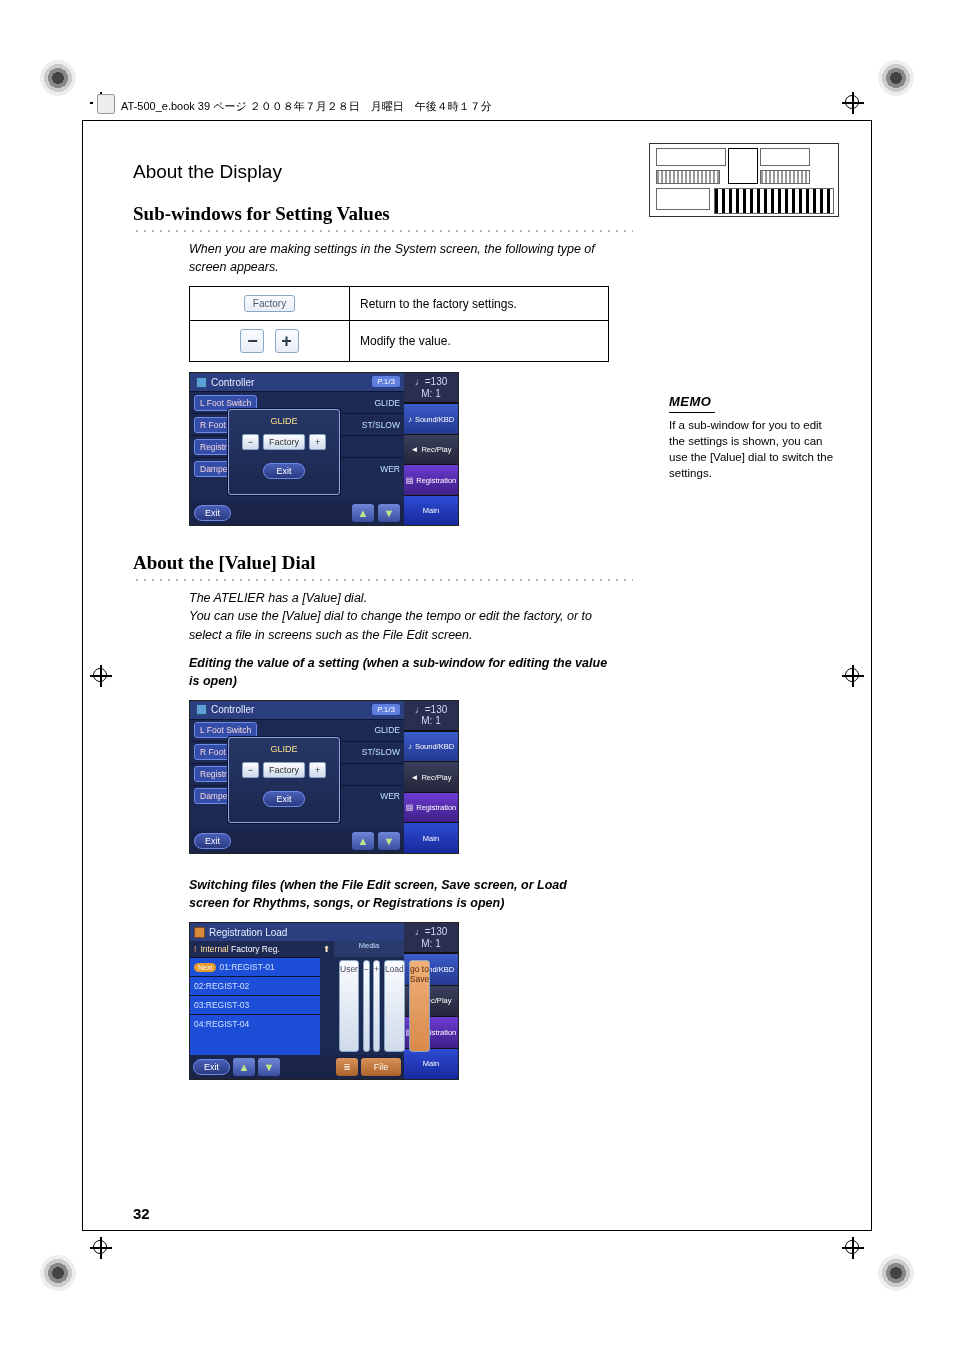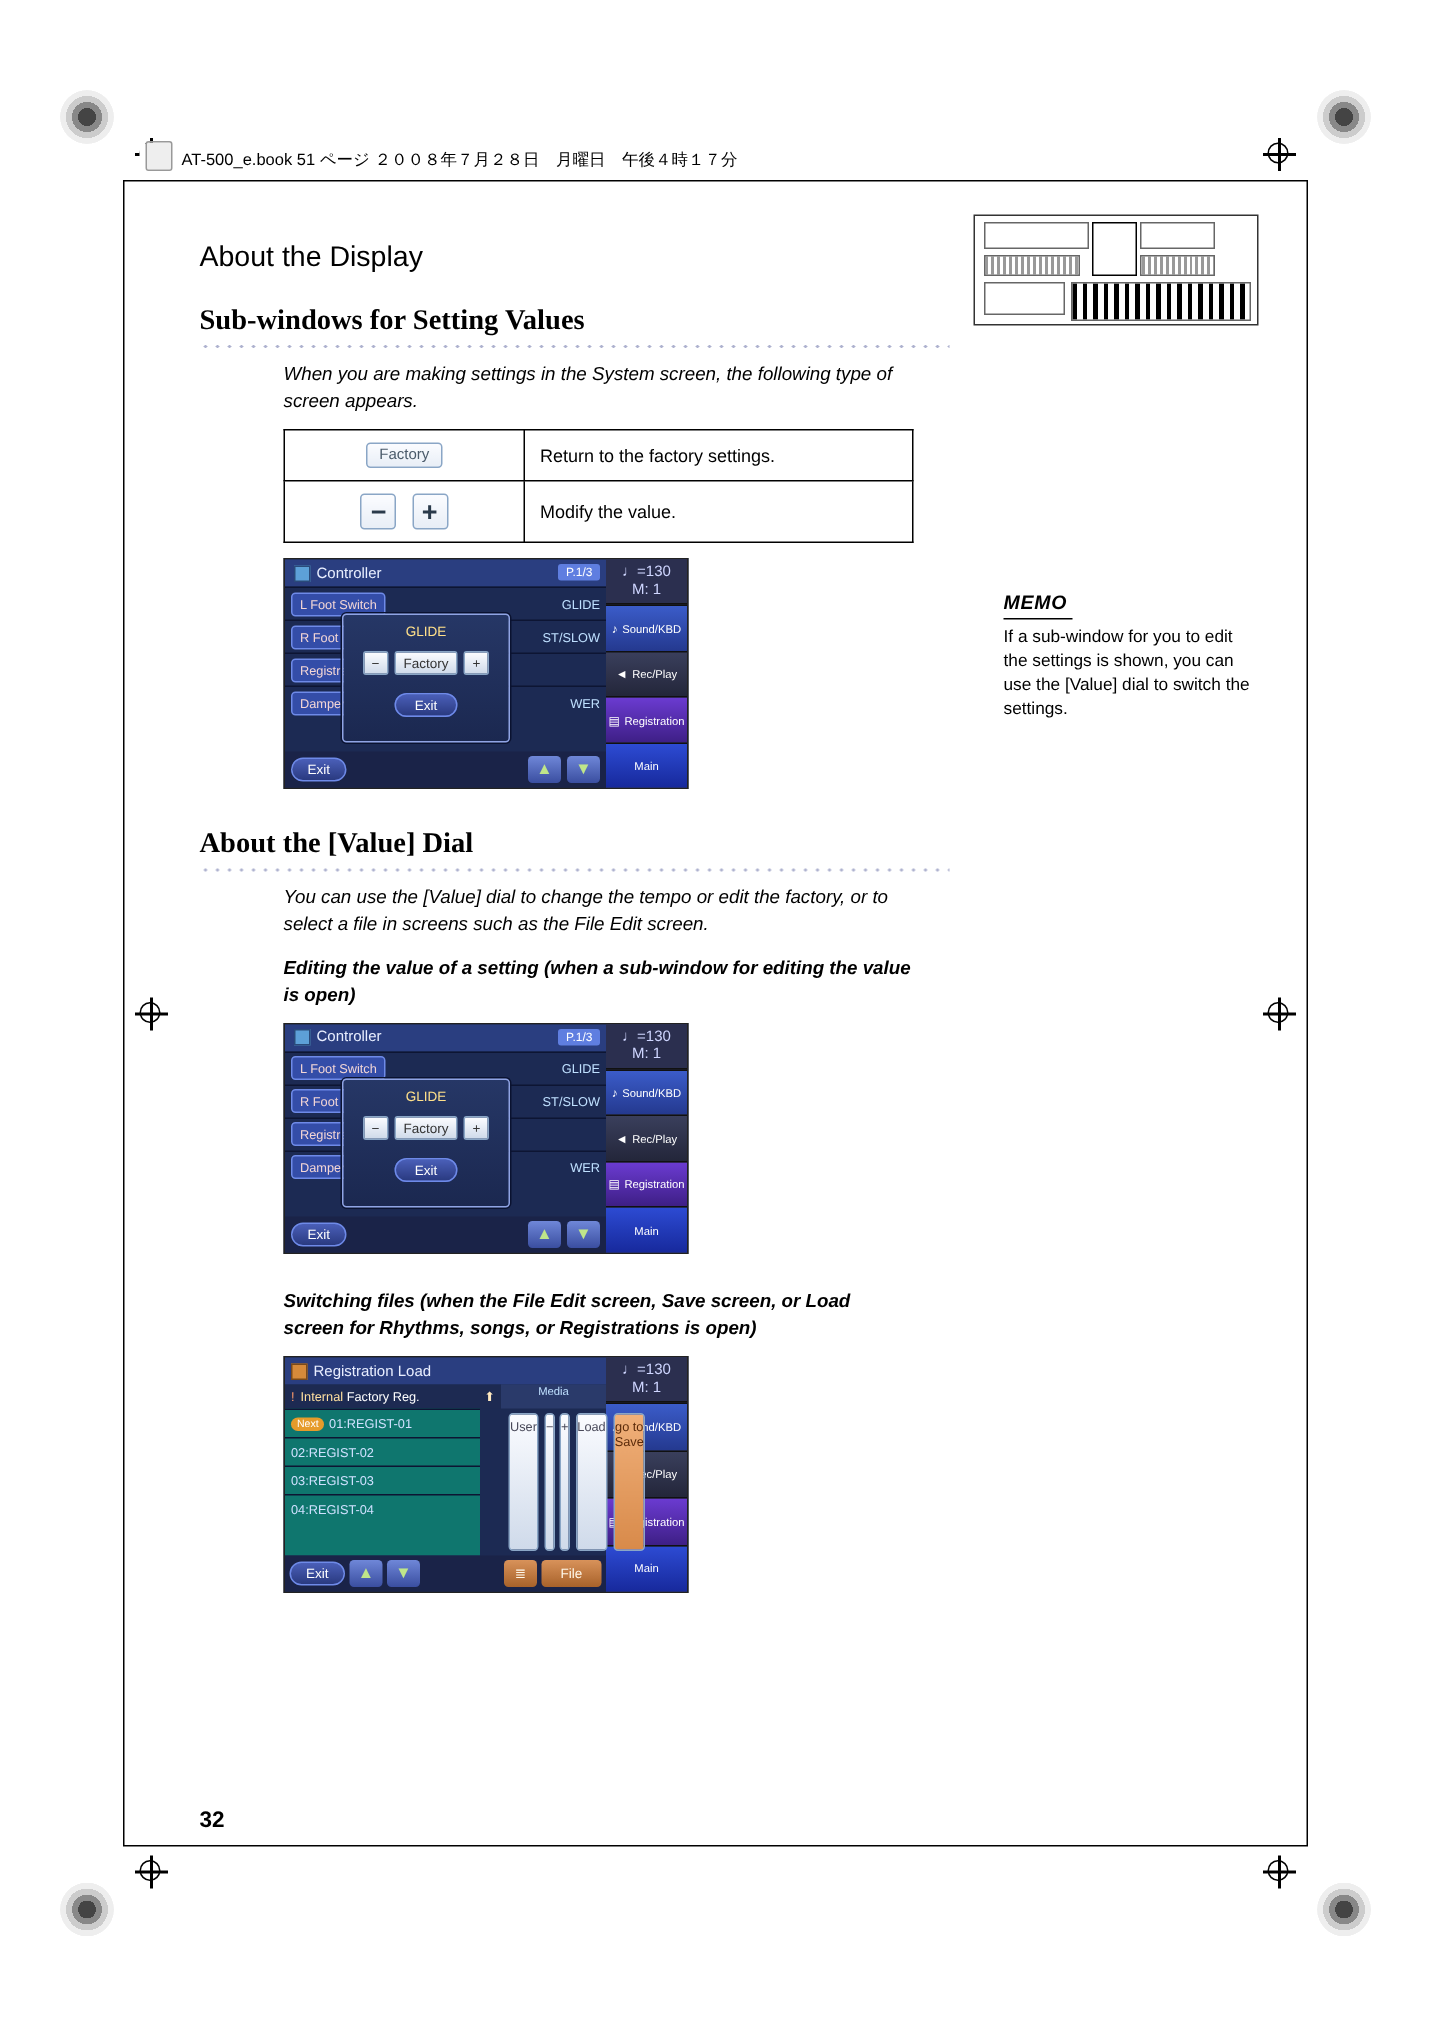--- a/index.html
+++ b/index.html
@@ -269,21 +269,21 @@
   .reg-lcd .title2 .sq2 { width: 11px; height: 11px; background: #d68a3a; border: 1px solid #7a4a1a; margin-right: 4px; }
   .reg-lcd .subbar {
     position: absolute; top: 18px; left: 0; right: 0; height: 16px;
     display: flex;
   }
   .reg-lcd .subbar .l { flex: 1; background: #1d2a52; color: #ffe0a0; font-size: 8.5px; display:flex; align-items:center; padding-left:4px; }
   .reg-lcd .subbar .r { width: 70px; background: #2a3a6a; }
   .reg-lcd .subbar .r .hdr { color:#bfe0ff; font-size:7.5px; text-align:center; }
   .reg-lcd .list {
     position: absolute; top: 34px; left: 0; width: 130px; bottom: 24px;
-    background: #0f766e;
+    background: #1d4ed8;
   }
   .reg-lcd .list .it {
     height: 19px; border-top: 1px solid #0d1533; color: #cfe1ff;
     font-size: 8.5px; display: flex; align-items: center; padding-left: 4px;
   }
   .reg-lcd .list .it .nxt {
     display:inline-block; background:#e69b2a; color:#fff; font-size:7px; padding:1px 4px; border-radius:6px; margin-right:3px;
   }
   .reg-lcd .right-col {
     position: absolute; top: 34px; right: 0; width: 68px; bottom: 24px;
@@ -362,21 +362,21 @@
     <span class="ring"></span>
   </div>
 <div class="reg-cross reg-bottom reg-right">
     <span class="ring"></span>
   </div>
 
 <div class="page-frame">
 
   <div class="file-header">
     <span class="book-icon"></span>
-    <span>AT-500_e.book 51 ページ ２００８年７月２８日　月曜日　午後４時１７分</span>
+    <span>AT-500_e.book 39 ページ ２００８年７月２８日　月曜日　午後４時１７分</span>
   </div>
 
   <div class="content">
 
     <div class="panel-illustration">
       <div class="sec" style="left:6px; top:4px; width:70px; height:18px;"></div>
       <div class="sec" style="left:110px; top:4px; width:50px; height:18px;"></div>
       <div class="sec" style="left:6px; top:26px; width:64px; height:14px; background:repeating-linear-gradient(90deg,#999 0 2px,#fff 2px 4px);"></div>
       <div class="sec" style="left:110px; top:26px; width:50px; height:14px; background:repeating-linear-gradient(90deg,#999 0 2px,#fff 2px 4px);"></div>
       <div class="sec" style="left:6px; top:44px; width:54px; height:22px;"></div>
@@ -475,20 +475,21 @@
             <span>Registration</span>
           </div>
         <div class="sbtn d">
             <span>Main</span>
           </div>
       </div>
     </div>
 
     <h2 class="section" style="margin-top:26px;">About the [Value] Dial</h2>
     <div class="dotrule" style="width:500px;"></div>
+    <p class="body-text">The ATELIER has a [Value] dial.</p>
     <p class="body-text">You can use the [Value] dial to change the tempo or edit the factory, or to select a file in screens such as the File Edit screen.</p>
     <p class="body-text bold" style="margin-top:10px;">Editing the value of a setting (when a sub-window for editing the value is open)</p>
 
     <div class="device">
       <div class="lcd">
         <div class="title">
           <span class="sq"></span>
           <span>Controller</span>
           <span class="pg">P.1/3</span>
         </div>

